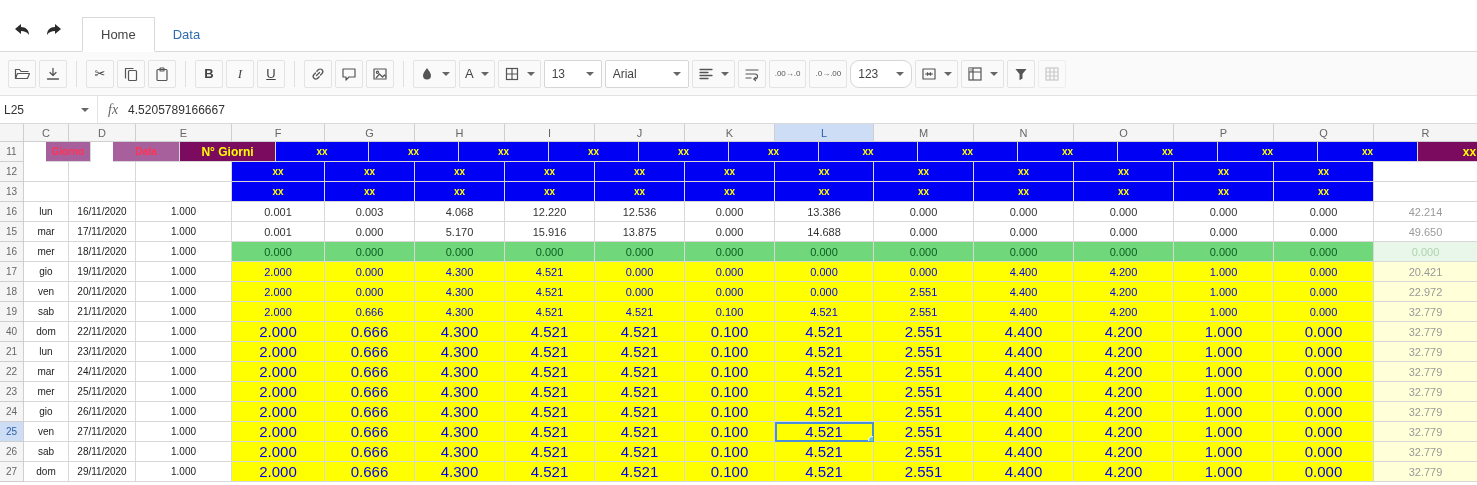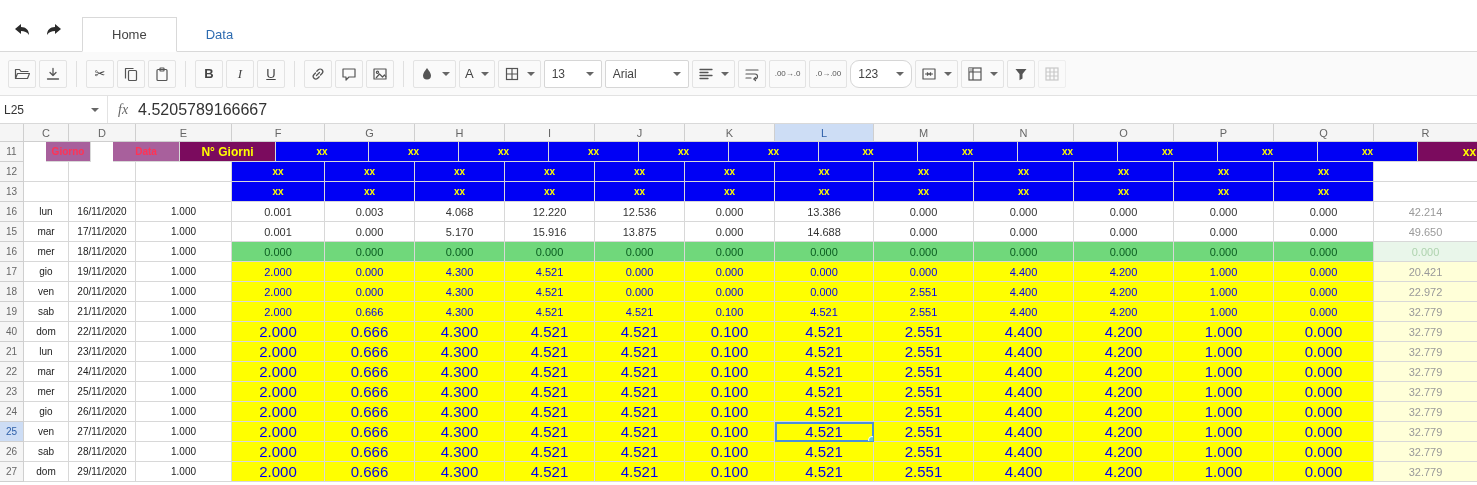--- a/index.html
+++ b/index.html
@@ -5,21 +5,21 @@
   * { margin:0; padding:0; box-sizing:border-box; }
   html,body { width:1477px; height:485px; overflow:hidden; background:#fff;
               font-family:"Liberation Sans", sans-serif; }
 
   
   .topbar { height:52px; background:#fff; border-bottom:1px solid #d9d9d9;
             display:flex; align-items:flex-end; padding-left:10px; }
   .nav { display:flex; align-items:center; gap:12px; margin:0 18px 14px 2px; }
   .nav .ibtn { cursor:pointer; display:flex; }
   .tabs { display:flex; height:34px; }
-  .tab { padding:0 29px; display:flex; align-items:center; font-size:13px; color:#444; cursor:pointer; }
+  .tab { padding:0 18px; display:flex; align-items:center; font-size:13px; color:#444; cursor:pointer; }
   .tab.active { background:#fff; border:1px solid #d9d9d9; border-bottom:1px solid #fff; margin-bottom:-1px; }
   .tab.link { color:#2d6bb0; }
 
   
   .toolbar { height:44px; background:#fafafa; border-bottom:1px solid #e2e2e2;
              display:flex; align-items:center; padding:0 8px; gap:3px; }
   .tb { height:28px; min-width:28px; display:flex; align-items:center; justify-content:center;
         border:1px solid #e3e3e3; border-radius:2px; background:transparent; color:#444;
         font-size:13px; gap:4px; padding:0 5px; cursor:pointer; font-family:inherit; }
   .tb.disabled { color:#c9c9c9; border-color:#eeeeee; }
@@ -30,24 +30,24 @@
   .combo { height:28px; border:1px solid #d6d6d6; border-radius:2px; background:#fff;
            display:flex; align-items:center; justify-content:space-between; padding:0 7px;
            font-size:12px; color:#444; cursor:pointer; }
   .combo.sz { width:58px; } .combo.font { width:84px; } .combo.fmt { width:62px;border-radius:9px; }
   .caret { width:0; height:0; border-left:4px solid transparent; border-right:4px solid transparent;
            border-top:4px solid #666; margin-left:3px; flex-shrink:0; }
   .svgi { display:block; }
 
   
   .fbar { height:28px; display:flex; align-items:center; border-bottom:1px solid #d9d9d9; background:#fff; }
-  .namebox { width:108px; height:100%; display:flex; align-items:center; justify-content:space-between;
+  .namebox { width:98px; height:100%; display:flex; align-items:center; justify-content:space-between;
              padding:0 8px 0 4px; border-right:1px solid #e3e3e3; font-size:12px; color:#333; cursor:pointer; }
   .fx { font-family:"Liberation Serif", serif; font-style:italic; font-size:14px; color:#666; padding:0 10px; }
-  .fval { font-size:16px; color:#333; }
+  .fval { font-size:12px; color:#333; }
 
   
   .sheet { background:#fff; }
   .hrow { display:flex; height:18px; }
   .ch, .rn { background:#f5f5f5; border-right:1px solid #cfcfcf; border-bottom:1px solid #cfcfcf;
              display:flex; align-items:center; justify-content:center; color:#666; flex-shrink:0; }
   .ch { font-size:11px; cursor:pointer; }
   .rn { width:24px; font-size:10px; cursor:pointer; }
   .ch.sel, .rn.sel { background:var(--sel-hdr,#cdddf5); color:#2d5fa8; }
   .row { display:flex; height:20px; }

